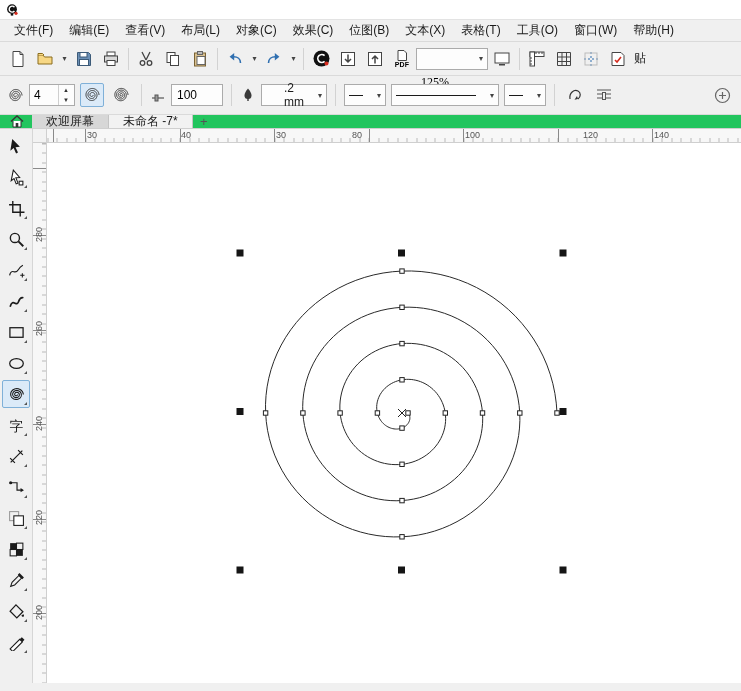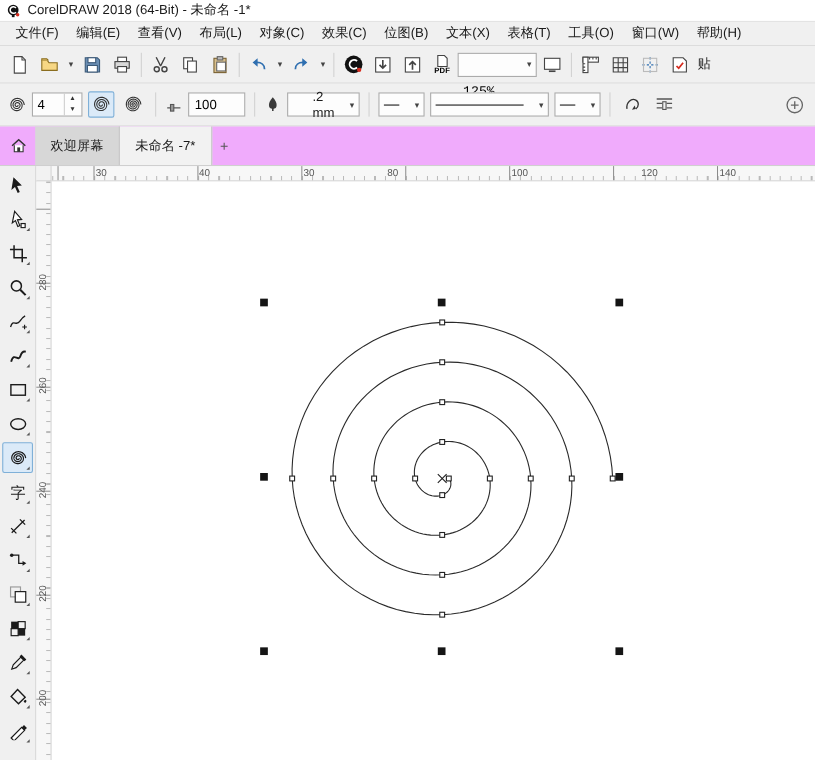--- a/index.html
+++ b/index.html
@@ -16,38 +16,38 @@
 
   
   .toolbar { height:34px; background:#f0f0f0; display:flex; align-items:center; gap:1px; padding:0 5px; border-bottom:1px solid #dadada; }
   .propbar { height:39px; background:#f0f0f0; display:flex; align-items:center; gap:5px; padding:0 7px; border-bottom:1px solid #dadada; }
   .tbtn { width:26px; height:26px; border:1px solid transparent; background:transparent; display:flex; align-items:center; justify-content:center; border-radius:2px; }
   .caret-btn { width:11px; height:26px; display:flex; align-items:center; justify-content:center; font-size:8px; color:#444; }
   .sep { width:1px; height:22px; background:#d2d2d2; margin:0 3px; flex:0 0 auto; }
   .combo { height:22px; background:#fdfdfd; border:1px solid #ababab; display:flex; align-items:center; padding:0 4px; gap:4px; }
   .combo .caret { font-size:8px; color:#444; margin-left:auto; }
   .zoom-combo { width:72px; }
-  .zoom-combo input { width:46px; border:none; outline:none; font-size:12px; font-family:Liberation Mono, monospace; background:transparent;margin-top:48px; }
+  .zoom-combo input { width:46px; border:none; outline:none; font-size:12px; font-family:Liberation Serif, serif; background:transparent;margin-top:48px; }
   .spinbox { height:22px; width:46px; background:#fdfdfd; border:1px solid #ababab; display:flex; }
   .spinbox input { width:28px; border:none; outline:none; padding-left:4px; font-size:12px; font-family:inherit; background:transparent; }
   .spin-btns { display:flex; flex-direction:column; border-left:1px solid #cfcfcf; width:15px; }
   .spin-btns span { flex:1; font-size:6px; line-height:10px; text-align:center; color:#333; }
   .num-input { height:22px; width:52px; background:#fdfdfd; border:1px solid #ababab; padding-left:5px; font-size:12px; font-family:inherit; outline:none; }
   .pb-btn { width:24px; height:24px; border:1px solid transparent; background:transparent; display:flex; align-items:center; justify-content:center; border-radius:2px; }
   .pb-btn.active { background:#dbeaf8; border-color:#7fb0d8; }
   .line-sample { display:inline-block; border-top:1px solid #1a1a1a; }
   .w-outline { width:66px;padding-left:22px; }
   .w-arrow { width:42px; }
   .w-style { width:108px; }
   .pdf-text { font-size:7px; font-weight:bold; letter-spacing:.2px; }
   .snap-label { font-size:12px; padding:0 2px; white-space:nowrap; }
   .spacer { flex:1; }
 
   
-  .tabbar { height:36px; background:#f0abfc; display:flex; align-items:stretch; padding-left:2px; border-bottom:1px solid #cfcfcf; }
+  .tabbar { height:14px; background:#22c55e; display:flex; align-items:stretch; padding-left:2px; border-bottom:1px solid #cfcfcf; }
   .home-btn { width:30px; display:flex; align-items:center; justify-content:center; }
   .tab { display:flex; align-items:center; padding:0 14px; background:#d7d7d7; border-right:1px solid #c4c4c4; font-size:12px; }
   .tab.active { background:#f2f2f2; }
   .newtab-btn { width:22px; display:flex; align-items:center; justify-content:center; color:#555; font-size:13px; }
 
   
   .main { display:flex; height:554px; }
   .toolbox { width:33px; background:#f0f0f0; border-right:1px solid #d6d6d6; display:flex; flex-direction:column; align-items:center; padding-top:3px; gap:3px; overflow:hidden; }
   .tool { width:28px; height:28px; flex:0 0 auto; display:flex; align-items:center; justify-content:center; border:1px solid transparent; border-radius:2px; position:relative; }
   .tool.selected { background:#dbeaf8; border-color:#7fb0d8; }
@@ -81,21 +81,20 @@
 </head>
 <body>
 
 <div class="titlebar">
   <svg class="icon" width="14" height="14" viewBox="0 0 16 16">
     <circle cx="8" cy="7" r="5.6" fill="#111"></circle>
     <path d="M10.8 4.8A3.4 3.4 0 1 0 10.8 9.2" fill="none" stroke="#fff" stroke-width="1.6"></path>
     <circle cx="12.6" cy="11.8" r="1.8" fill="#d52b1e"></circle>
     <rect x="6.6" y="12.2" width="2.8" height="2.2" fill="#111"></rect>
   </svg>
-  <span class="title">CorelDRAW 2018 (64-Bit) - 未命名 -1*</span>
 </div>
 
 <div class="menubar">
   <span class="menu-item">文件(F)</span>
   <span class="menu-item">编辑(E)</span>
   <span class="menu-item">查看(V)</span>
   <span class="menu-item">布局(L)</span>
   <span class="menu-item">对象(C)</span>
   <span class="menu-item">效果(C)</span>
   <span class="menu-item">位图(B)</span>

